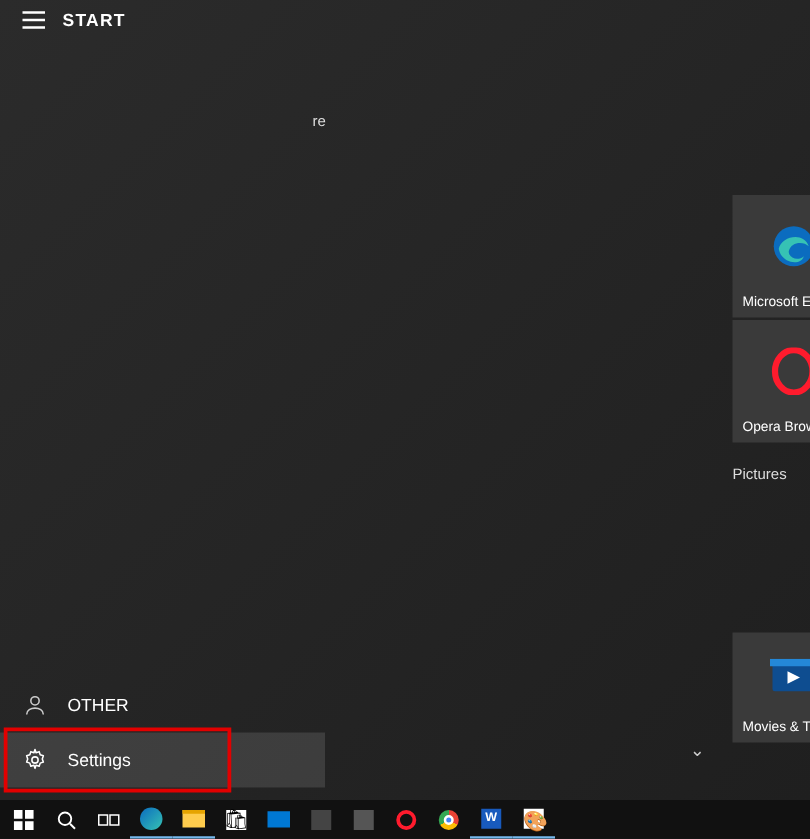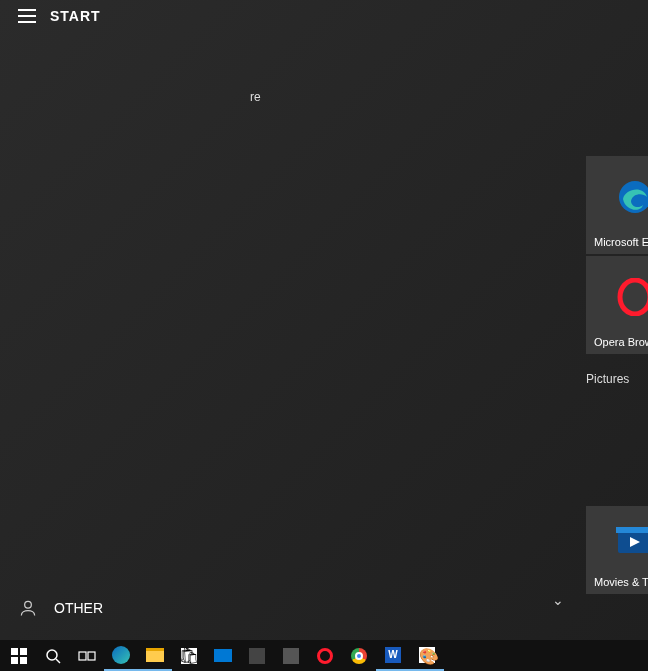--- a/index.html
+++ b/index.html
@@ -59,20 +59,30 @@
 
     <div class="rail-bottom">
       <div class="rail-item">
         <span class="icon">
           <svg viewBox="0 0 24 24" fill="none" stroke="#ccc" stroke-width="1.5">
               <circle cx="12" cy="8" r="4"></circle>
               <path d="M4 21c0-4 4-6 8-6s8 2 8 6"></path>
             </svg>
         </span>
         <span>OTHER</span>
+      </div>
+      <div class="rail-item settings highlighted-wrap">
+        <div class="red-box"></div>
+        <span class="icon">
+          <svg viewBox="0 0 24 24" fill="none" stroke="#fff" stroke-width="1.5">
+              <circle cx="12" cy="12" r="3"></circle>
+              <path d="M12 2l1 3 3-1 1 3 3 1-1 3 1 3-3 1-1 3-3-1-1 3-1-3-3 1-1-3-3-1 1-3-1-3 3-1 1-3 3 1z" stroke-linejoin="round"></path>
+            </svg>
+        </span>
+        <span>Settings</span>
       </div>
     </div>
   </div>
 
   <div class="tiles-area">
     <div class="stray-text">re</div>
 
     <div class="tile edge">
       <div class="ticon">
         <svg width="40" height="40" viewBox="0 0 40 40">

